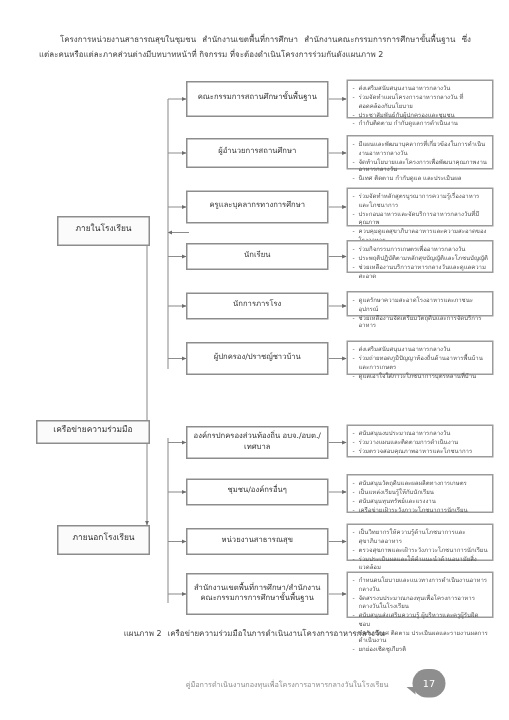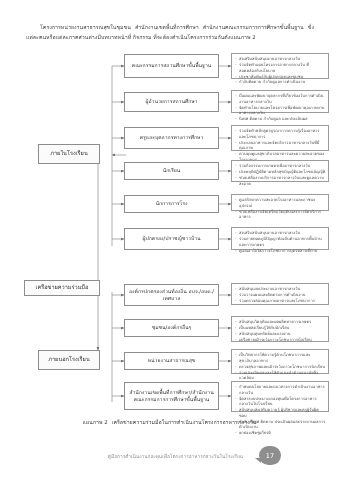--- a/index.html
+++ b/index.html
@@ -101,21 +101,21 @@
     width: 339px;
     text-align: center;
     font-size: 5.3px;
     color: #3d3d3d;
   }
   #caption .cap-num { margin-right: 4px; }
 
   
   #footer {
     position: absolute;
-    left: 0;
+    left: 16px;
     top: 446px;
     width: 289px;
     height: 26px;
   }
   #footer-text {
     position: absolute;
     right: 46px;
     top: 6px;
     font-size: 4.8px;
     color: #8a8a8a;

